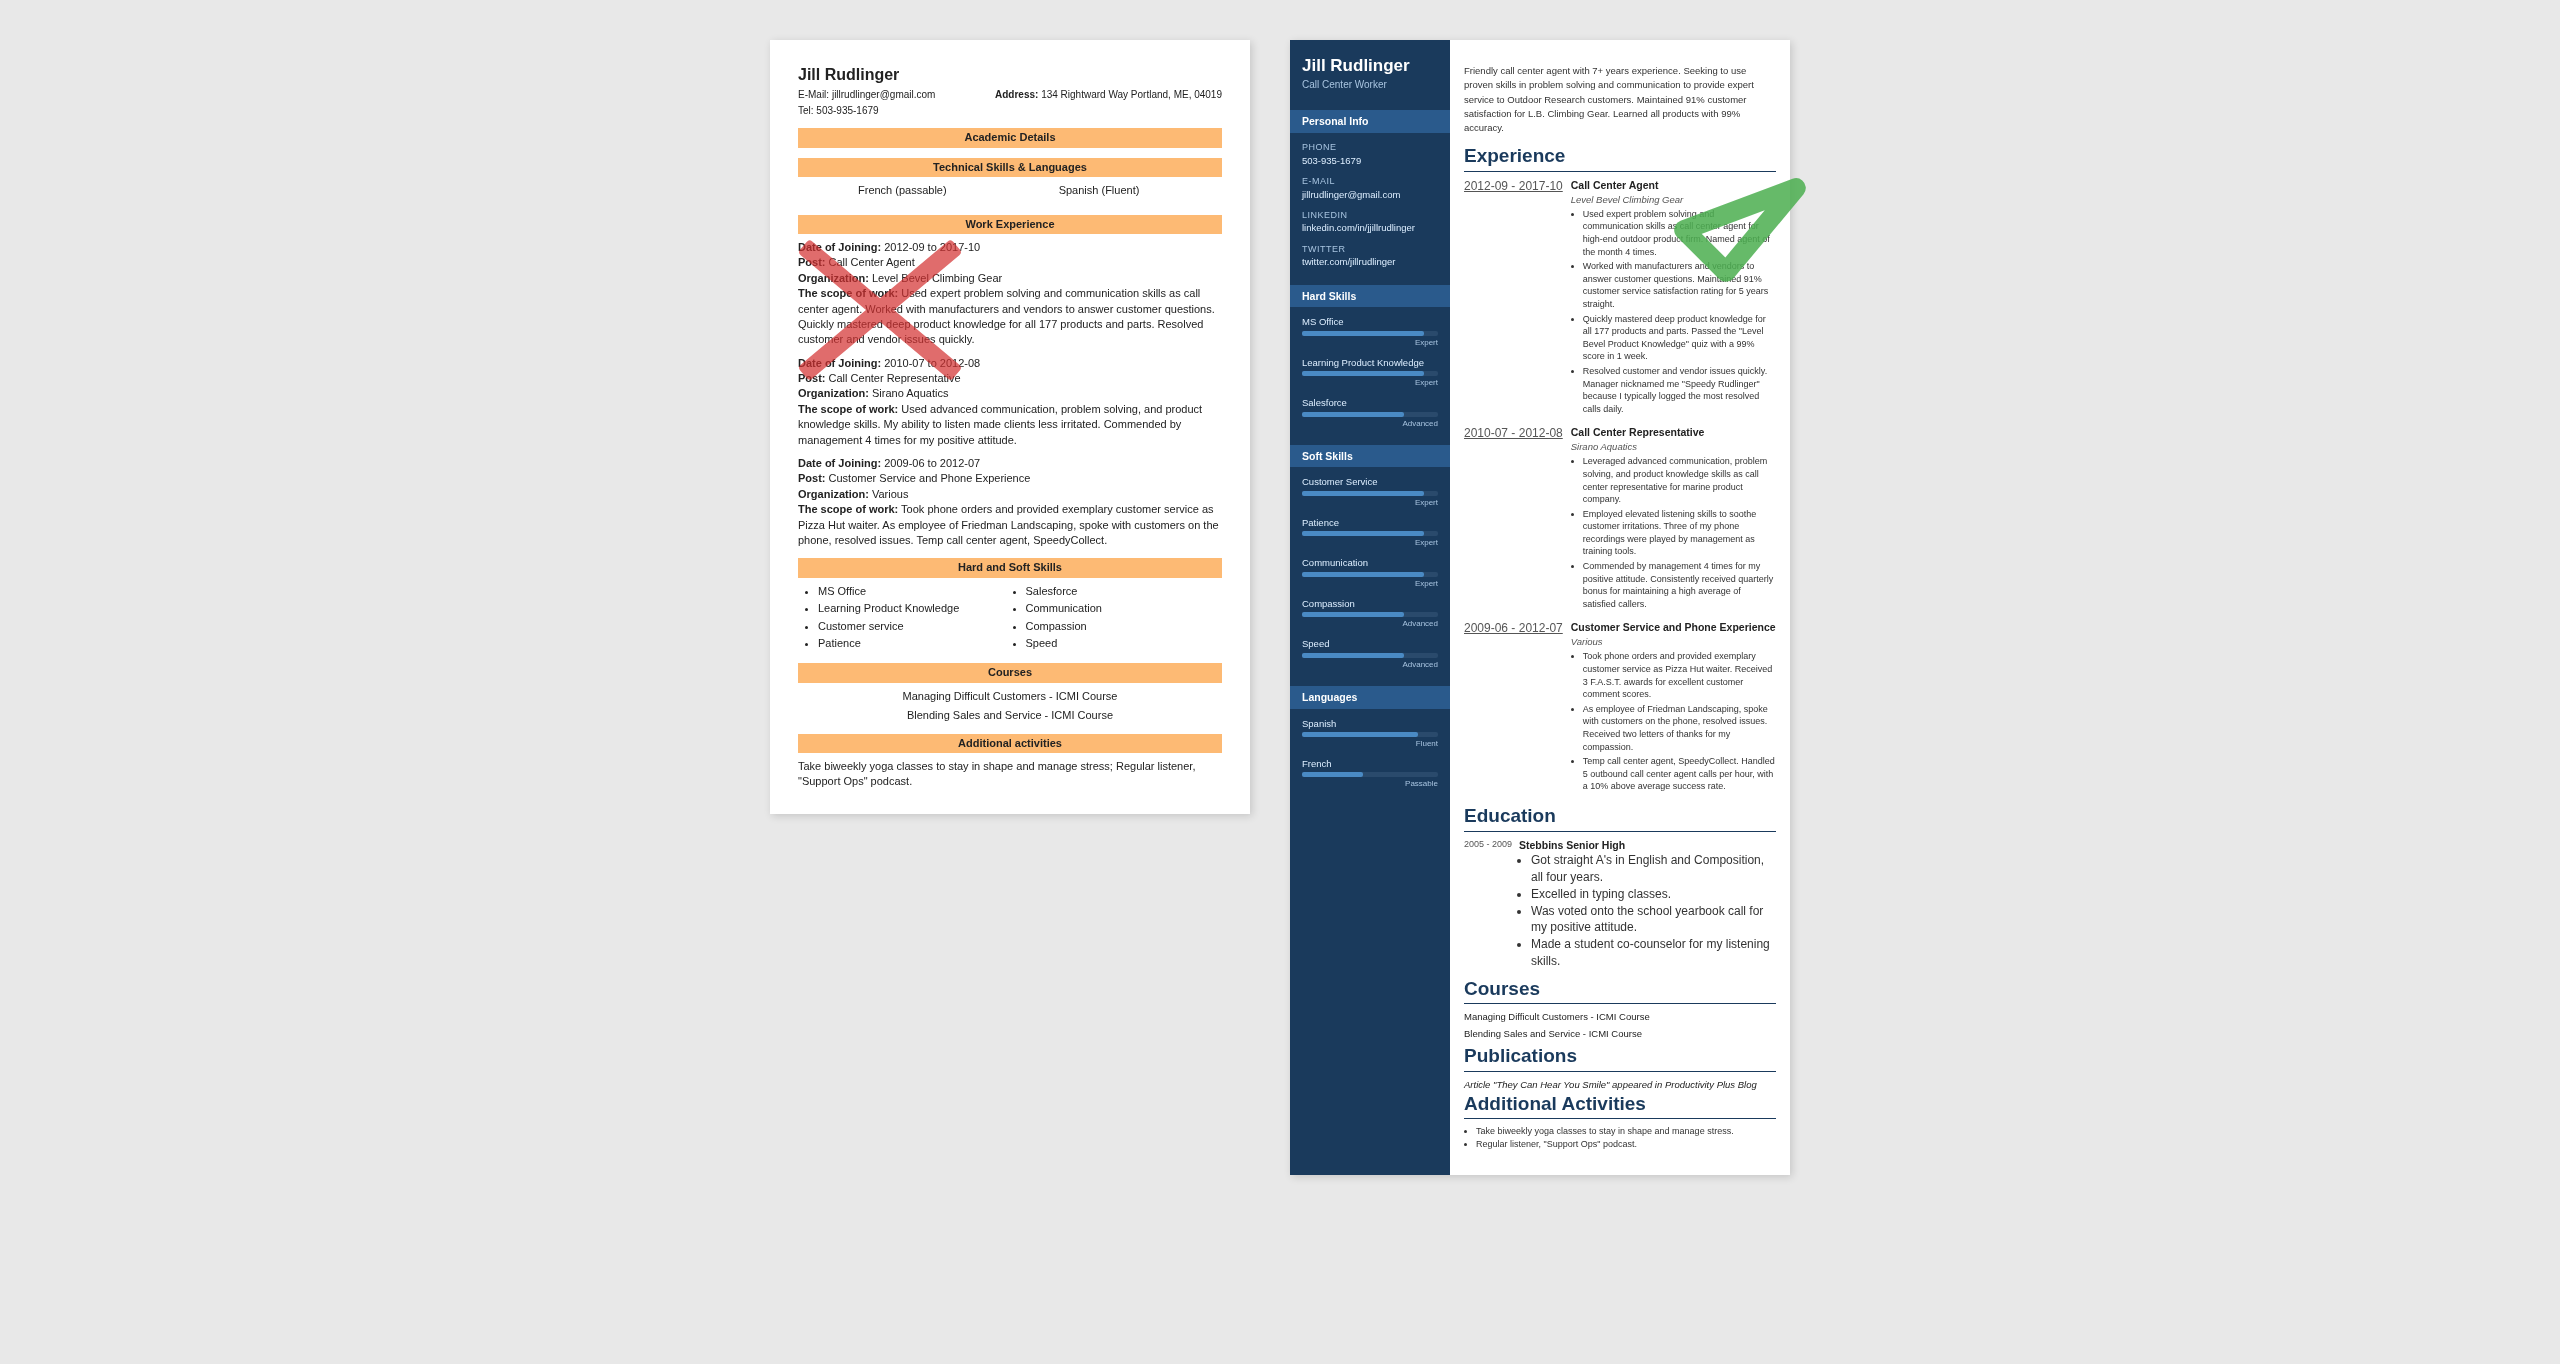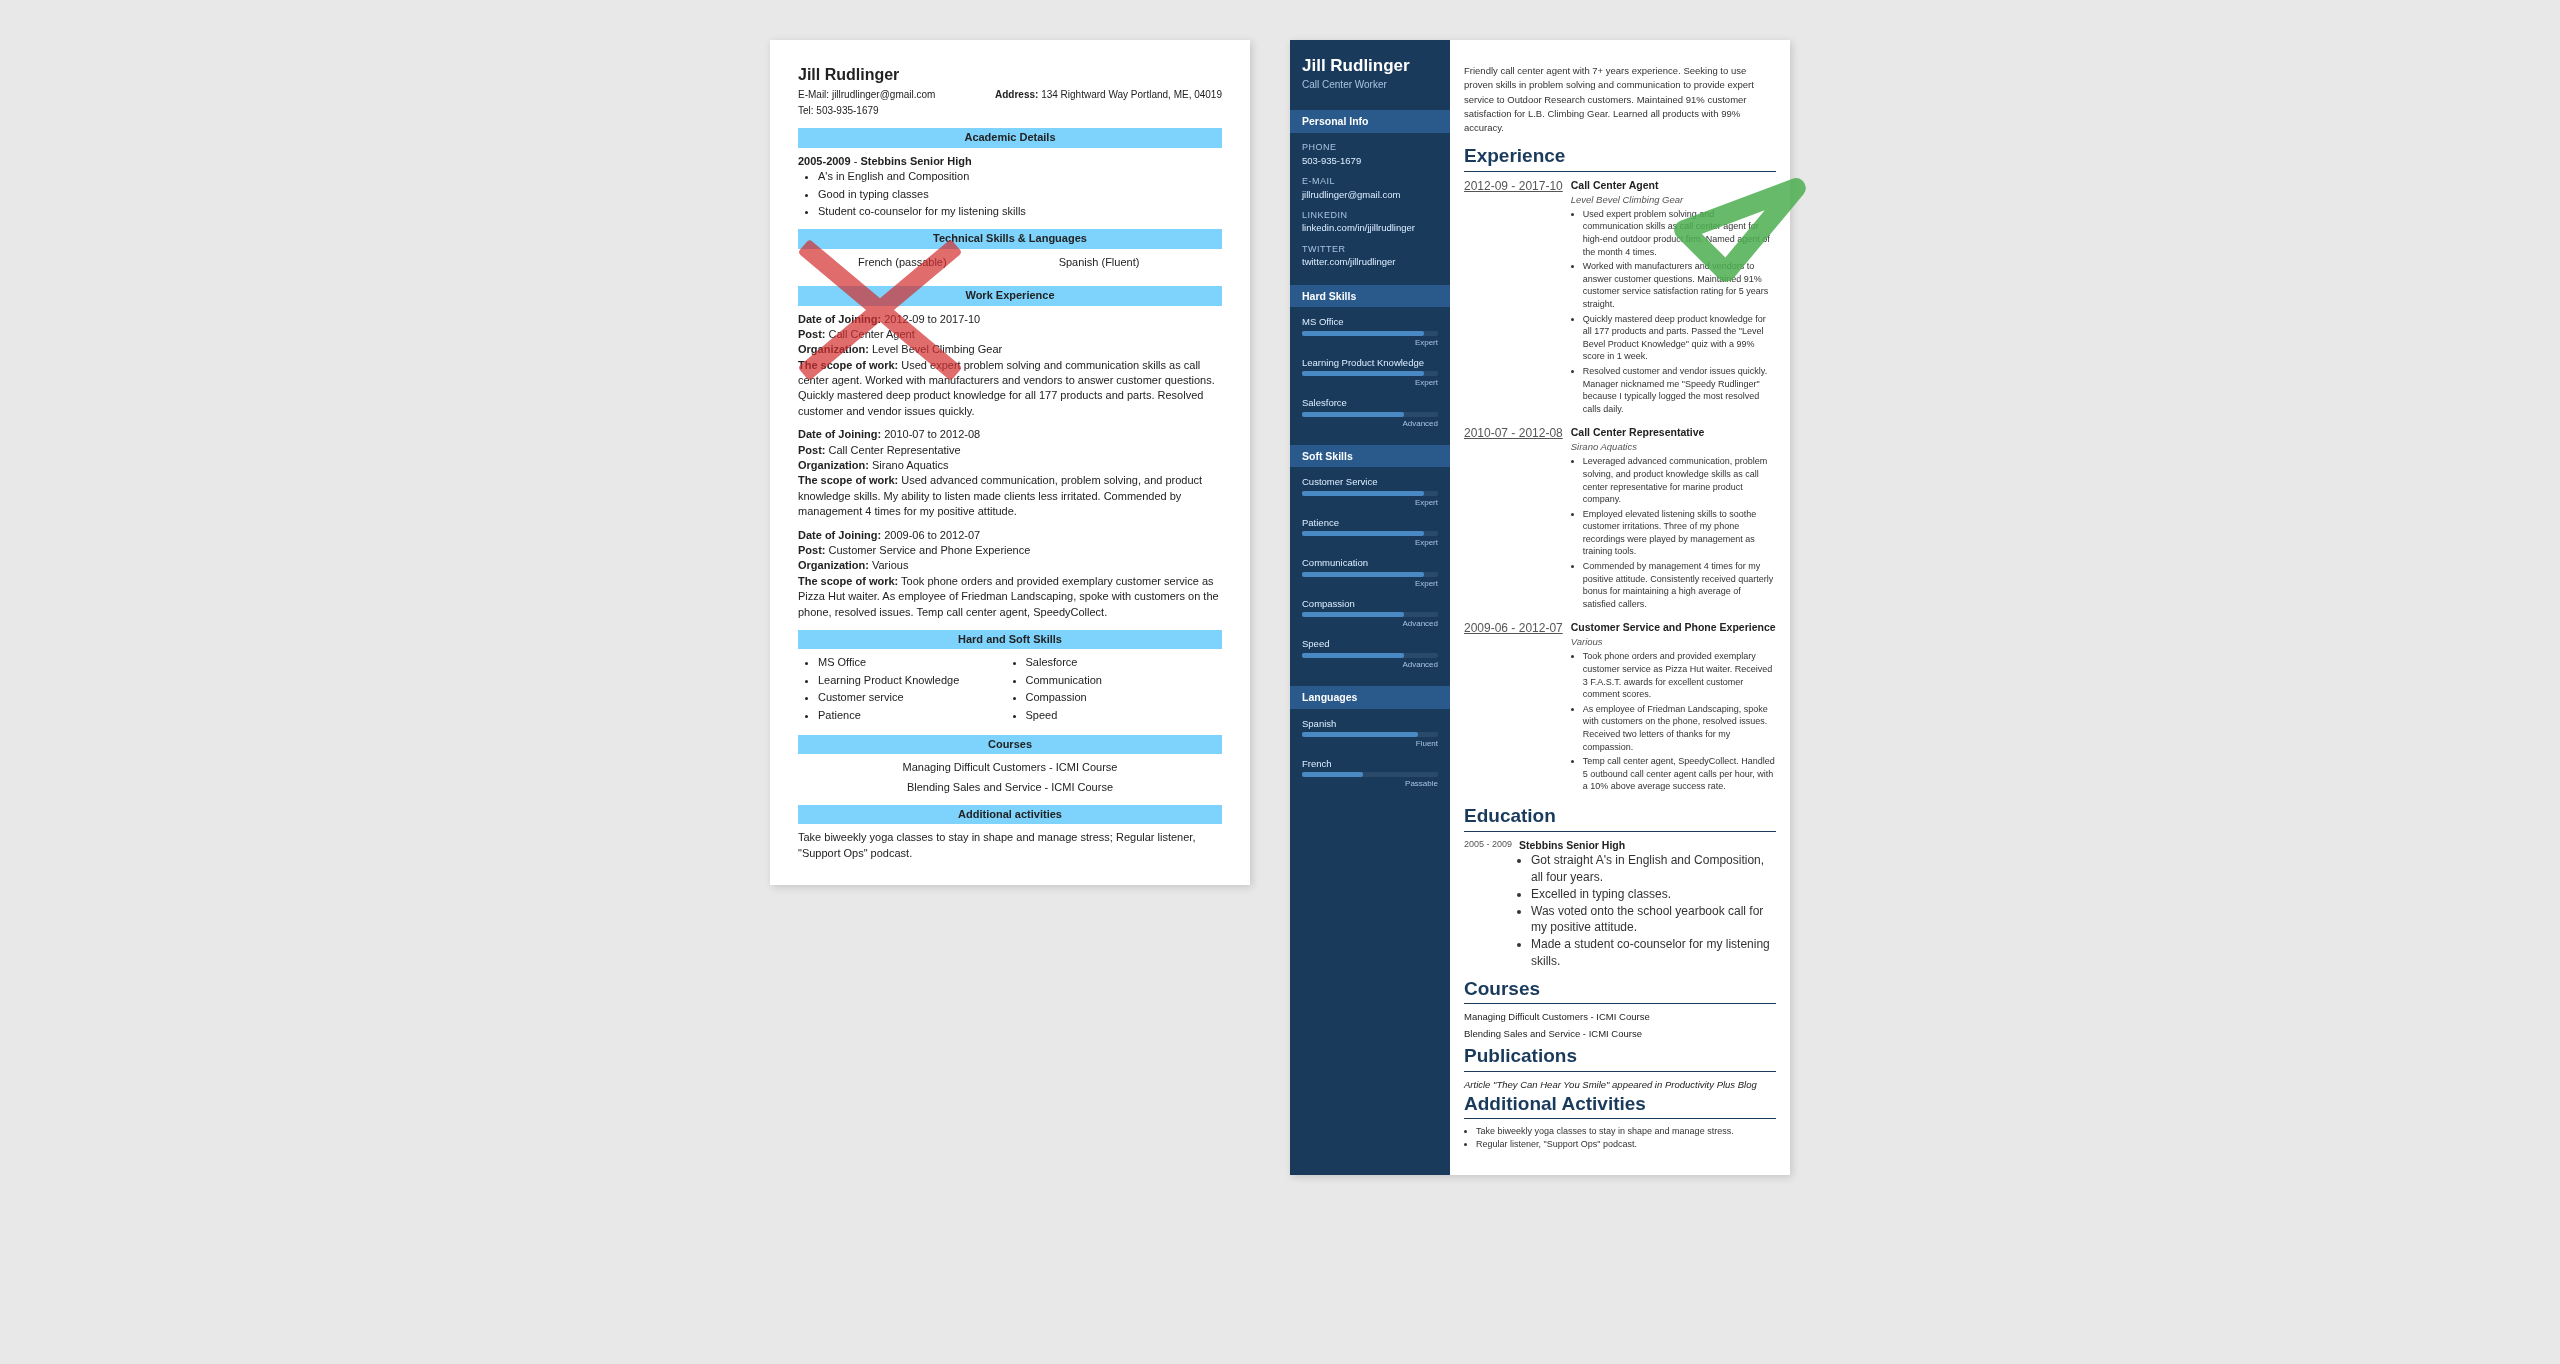--- a/index.html
+++ b/index.html
@@ -32,21 +32,21 @@
       margin-bottom: 2px;
     }
     .resume-left .header-contact {
       font-size: 10px;
       margin-bottom: 2px;
     }
     .resume-left .header-contact .address {
       float: right;
     }
     .resume-left .section-title {
-      background: #7dd3fc;
+      background: #fdba74;
       text-align: center;
       font-weight: bold;
       font-size: 11px;
       padding: 2px 0;
       margin: 10px 0 6px 0;
       clear: both;
     }
     .resume-left .school-title {
       font-weight: bold;
     }
@@ -308,29 +308,20 @@
         <span>134 Rightward Way Portland, ME, 04019</span>
       </span>
     </div>
     <div class="header-contact">
       <span>Tel:</span>
       <span>503-935-1679</span>
     </div>
   </div>
 
   <div class="section-title">Academic Details</div>
-  <div>
-    <span class="school-title">2005-2009</span>
-    - <span class="school-title">Stebbins Senior High</span>
-    <ul>
-      <li>A's in English and Composition</li>
-      <li>Good in typing classes</li>
-      <li>Student co-counselor for my listening skills</li>
-    </ul>
-  </div>
 
   <div class="section-title">Technical Skills &amp; Languages</div>
   <div class="two-col">
     <ul style="list-style:none;margin-left:60px;">
       <li>French (passable)</li>
     </ul>
     <ul style="list-style:none;">
       <li>Spanish (Fluent)</li>
     </ul>
   </div>

